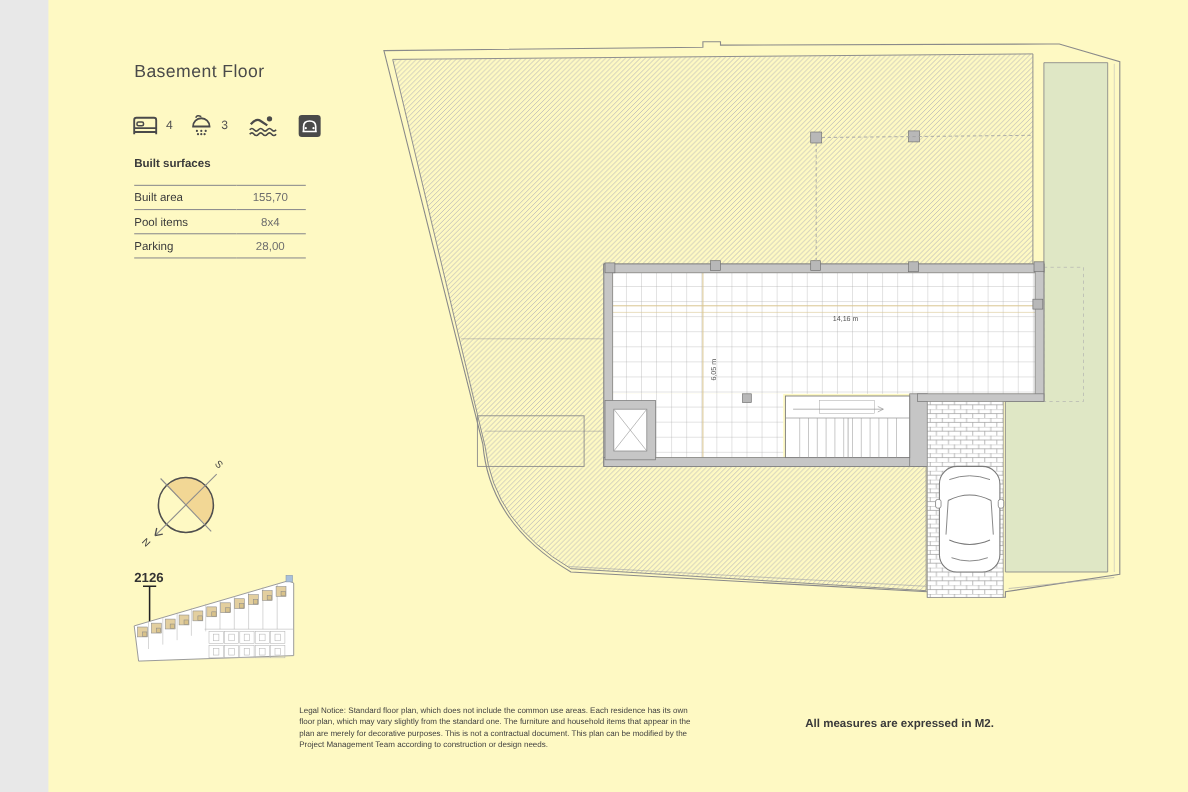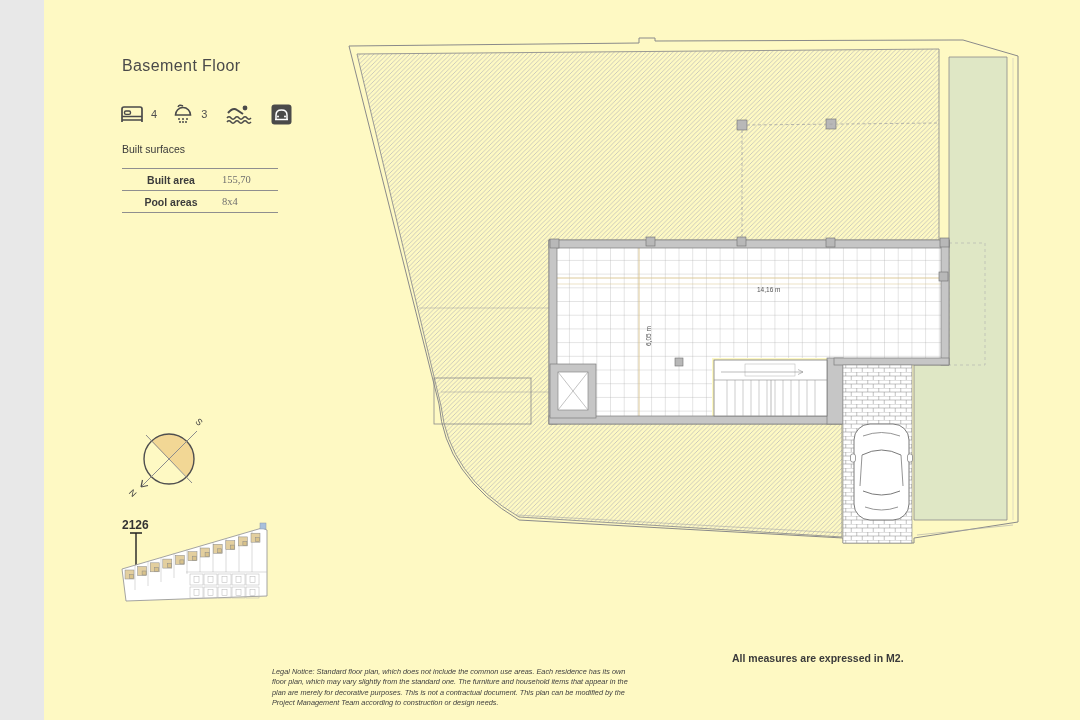--- a/index.html
+++ b/index.html
@@ -3,27 +3,27 @@
 <meta charset="utf-8">
 <style>
   html,body{margin:0;padding:0;background:#e8e8e8;}
   #page{position:relative;width:1080px;height:720px;background:#fef9c3;overflow:hidden;
         font-family:"Liberation Sans","DejaVu Sans",sans-serif;color:#3e3e3e;margin-left:44px;}
   .abs{position:absolute;}
   #title{left:78px;top:57px;font-size:16px;letter-spacing:.4px;color:#4a4a4a;}
   #amenities{left:76px;top:100px;display:flex;align-items:center;gap:7px;height:28px;}
   #amenities .cnt{font-size:11px;color:#4f4f4f;margin-right:8px;}
   #amenities svg{display:block;}
-  #surf-head{left:78px;top:143px;font-size:10.5px;font-weight:normal;color:#3a3a3a;}
+  #surf-head{left:78px;top:143px;font-size:10.5px;font-weight:bold;color:#3a3a3a;}
   table#surf{position:absolute;left:78px;top:168px;width:156px;border-collapse:collapse;font-size:10.5px;}
   table#surf td{border-top:1px solid #8f8f8f;padding:4.5px 2px 4.5px 0;}
   table#surf tr:last-child td{border-bottom:1px solid #8f8f8f;}
-  td.lbl{font-weight:bold;color:#3c3c3c;text-align:center;}
-  td.val{text-align:left;color:#6e6e6e;font-family:Liberation Serif, serif;}
-  #legal{left:228px;top:667px;width:358px;font-size:7.3px;line-height:1.42;color:#3e3e3e;font-style:italic;}
+  td.lbl{font-weight:normal;color:#3c3c3c;}
+  td.val{text-align:center;color:#6e6e6e;}
+  #legal{left:228px;top:641px;width:358px;font-size:7.3px;line-height:1.42;color:#3e3e3e;}
   #measures{left:688px;top:652px;font-size:10.5px;font-weight:700;color:#3a3a3a;}
   svg text{font-family:"Liberation Sans","DejaVu Sans",sans-serif;}
 </style>
 </head>
 <body>
 
 <div id="page">
 
   <div id="title" class="abs">Basement Floor</div>
 
@@ -63,22 +63,26 @@
   </div>
 
   <div id="surf-head" class="abs">Built surfaces</div>
   <table id="surf">
     <tbody>
         <tr>
       <td class="lbl">Built area</td>
       <td class="val">155,70</td>
         </tr>
     <tr>
-      <td class="lbl">Pool areas</td>
+      <td class="lbl">Pool items</td>
       <td class="val">8x4</td>
+        </tr>
+    <tr>
+      <td class="lbl">Parking</td>
+      <td class="val">28,00</td>
         </tr>
   </tbody>
     </table>
 
   <svg class="abs" style="left:84px;top:413px;" width="82" height="88" viewBox="0 0 82 88">
     <path d="M41,46 L23.3,28.3 A25,25 0 0 1 58.7,28.3 Z" fill="#f2d795"></path>
     <path d="M41,46 L58.7,28.3 A25,25 0 0 1 58.7,63.7 Z" fill="#f2d795"></path>
     <circle cx="41" cy="46" r="25" fill="none" stroke="#4f4f4f" stroke-width="1.4"></circle>
     <line x1="13" y1="74" x2="69" y2="18" stroke="#8c8c8c" stroke-width="1"></line>
     <line x1="18" y1="22" x2="64" y2="70" stroke="#8c8c8c" stroke-width="1"></line>

